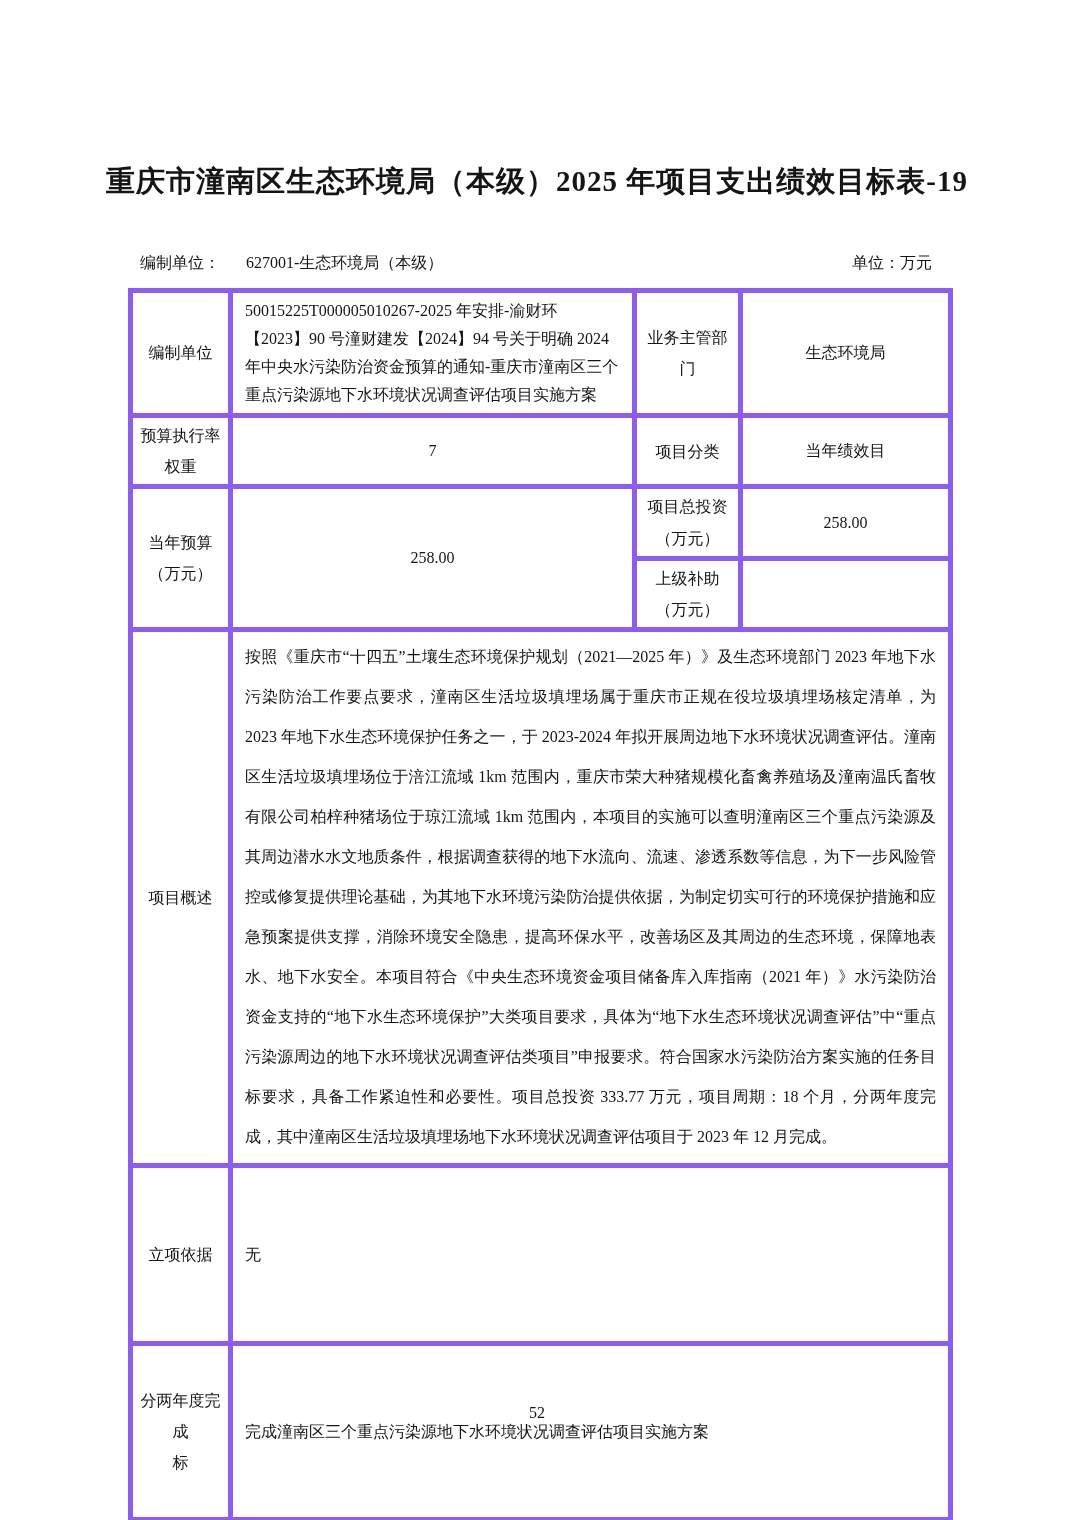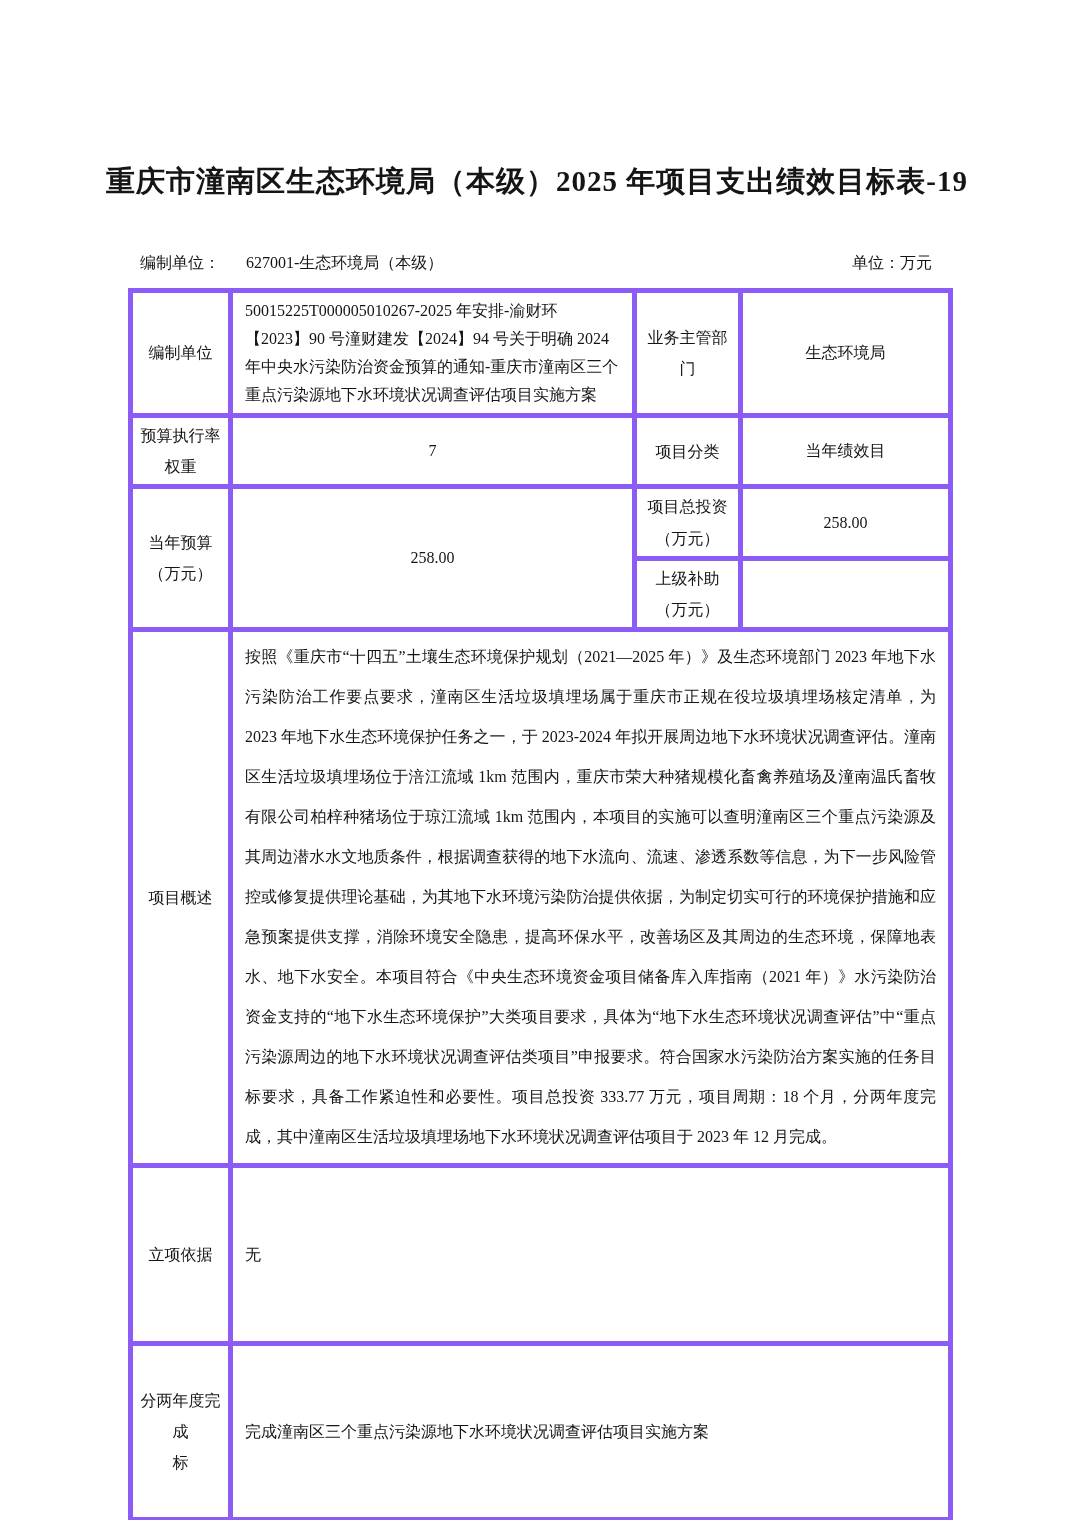--- a/index.html
+++ b/index.html
@@ -139,14 +139,15 @@
         <td class="val-left" colspan="3">无</td>
       </tr>
       <tr style="height:176px">
         <td class="lbl">分两年度完成
 标</td>
         <td class="val-left" colspan="3">完成潼南区三个重点污染源地下水环境状况调查评估项目实施方案</td>
       </tr>
     </tbody>
   </table>
 
+  <div class="page-number">52</div>
 
 </div>
 
 </body></html>

